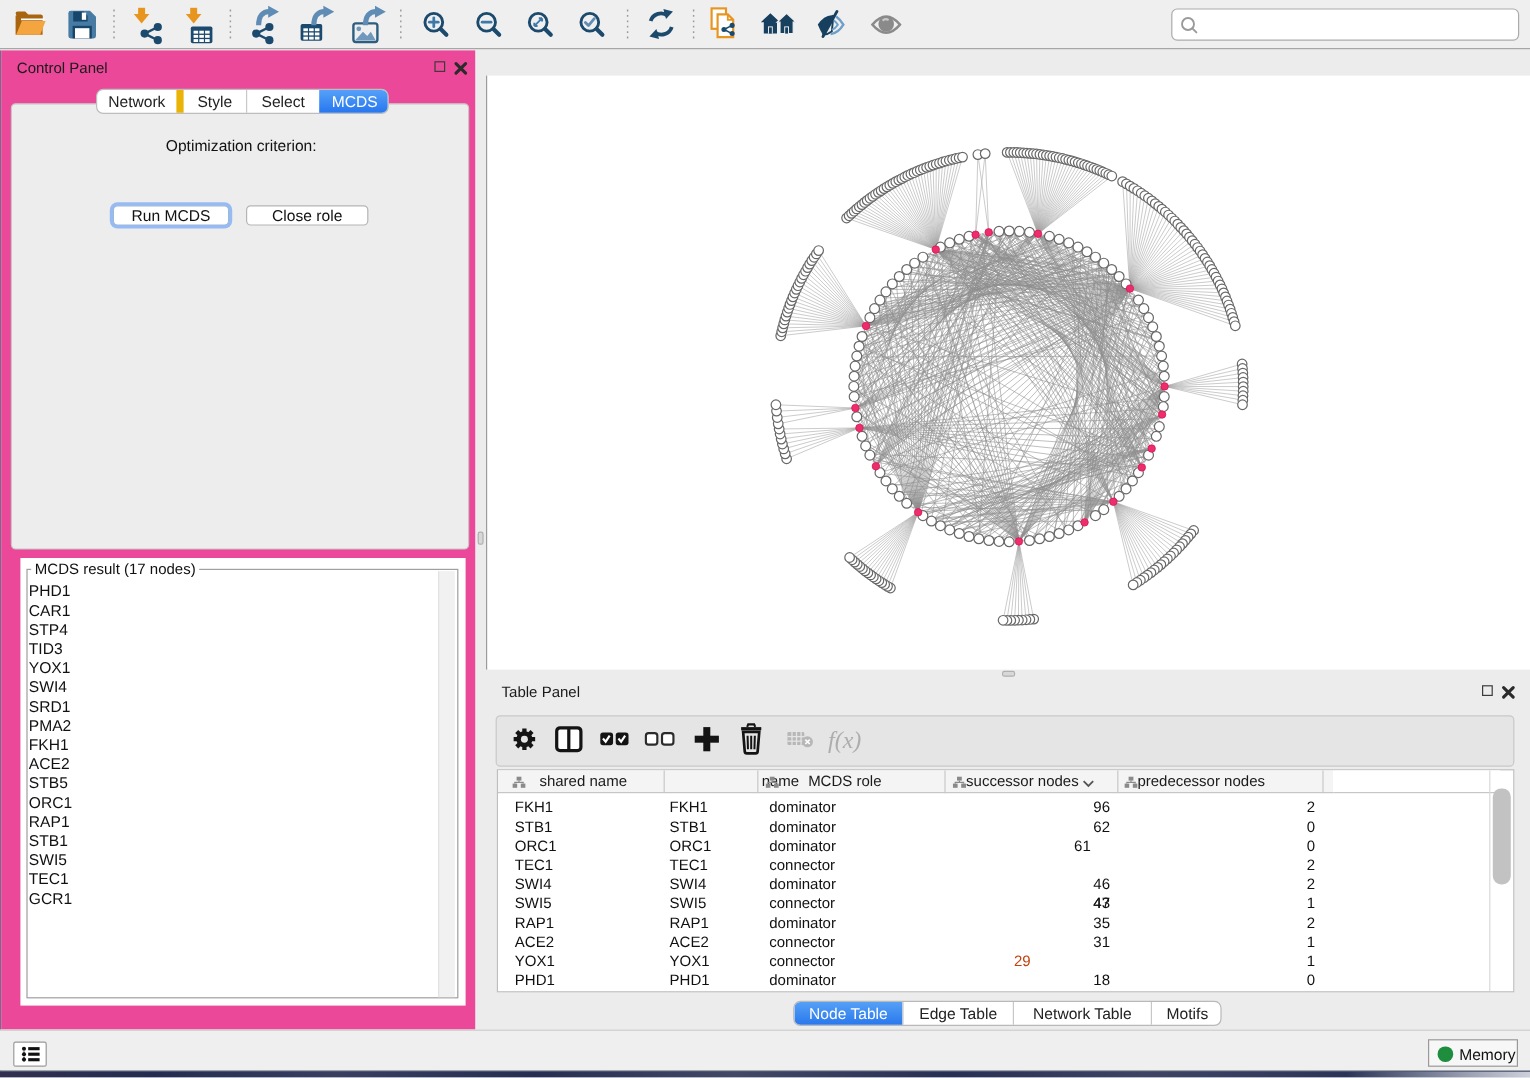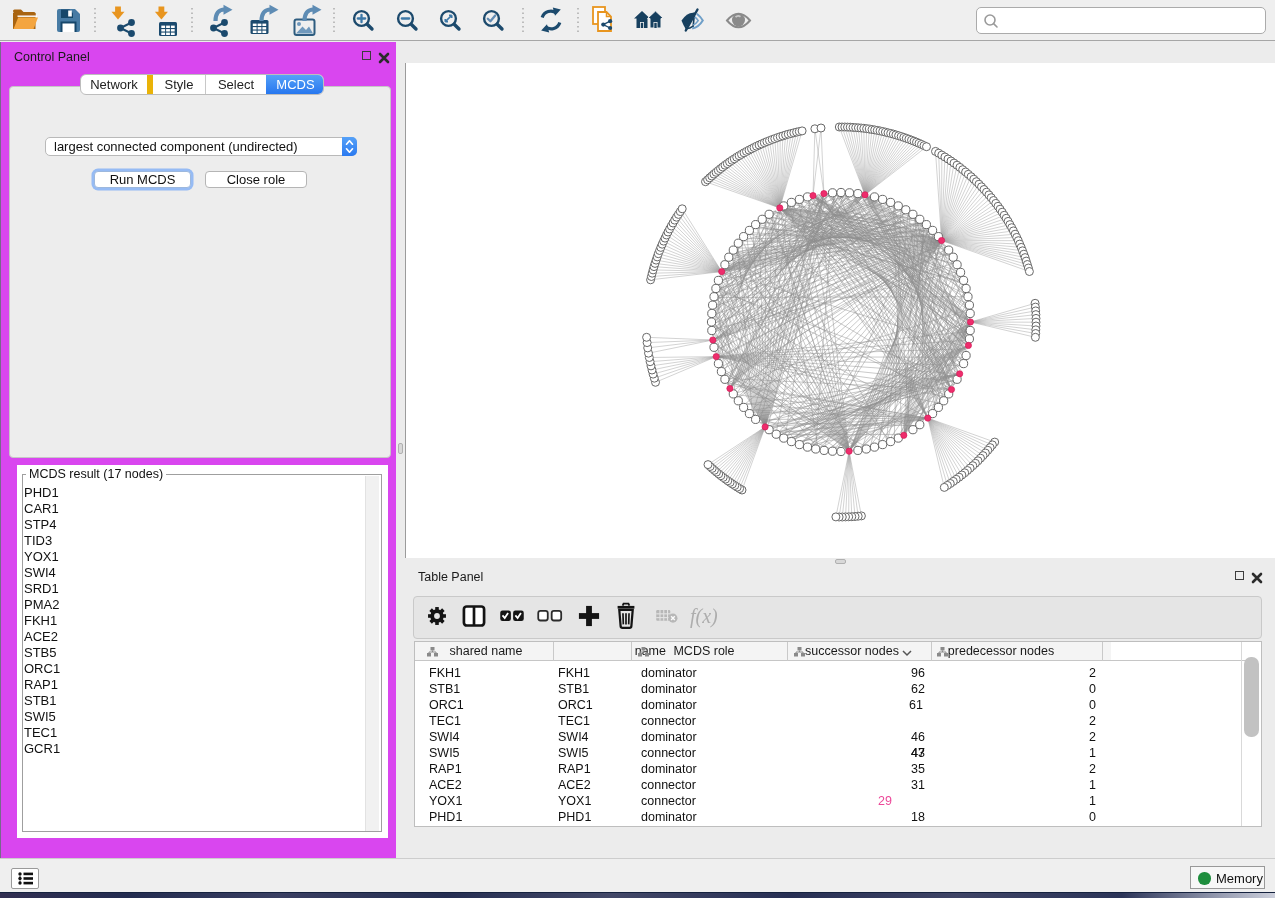--- a/index.html
+++ b/index.html
@@ -164,46 +164,38 @@
   <div class="abs" style="left:976px;top:7px;width:290px;height:27px;background:#fff;border:1px solid #ababab;border-radius:5px;"></div>
   <svg class="abs" style="left:982px;top:12px" width="18" height="18" viewBox="0 0 18 18">
       <circle cx="8" cy="8" r="5" fill="none" stroke="#9a9a9a" stroke-width="1.6"></circle>
       <line x1="11.6" y1="11.6" x2="15" y2="15" stroke="#9a9a9a" stroke-width="1.6" stroke-linecap="round"></line>
     </svg>
 </div>
 
 <div class="abs" style="left:0;top:42px;width:1px;height:850px;background:#77688c;"></div>
 <div class="abs" style="left:0;top:892px;width:1275px;height:6px;background:linear-gradient(90deg,#322f52 0%,#232c50 10%,#3a3f62 22%,#252e52 35%,#434868 48%,#272f54 62%,#3f4466 75%,#2b3458 88%,#9ba0b4 96%,#cdd0dc 100%);border-top:1px solid #15223f;"></div>
 
-<div class="abs" style="left:1px;top:42px;width:395px;height:816px;background:#d946ef;">
+<div class="abs" style="left:1px;top:42px;width:395px;height:816px;background:#ec4899;">
   <div class="ttl abs" style="left:13px;top:8px;">Control Panel</div>
   <div class="sq" style="left:361px;top:9px;"></div>
   <div class="abs" style="left:377px;top:8px;"><svg width="12" height="12" viewBox="0 0 12 12">
         <path d="M2 2 L10 10 M10 2 L2 10" stroke="#2b2b2b" stroke-width="2.6" stroke-linecap="round"></path>
       </svg></div>
 
   <div class="abs" style="left:8px;top:44px;width:382px;height:372px;background:#ededed;border:1px solid #c6c6c6;border-radius:4px;"></div>
 
   <div class="abs" style="left:79px;top:32px;width:244px;height:21px;background:#fff;border:1px solid #bdbdbd;border-radius:6px;overflow:hidden;font-size:13px;color:#222;">
     <div class="abs" style="left:0;top:0;width:72px;height:21px;line-height:20px;text-align:center;border-right:6px solid #eab308;">Network</div>
     <div class="abs" style="left:72px;top:0;width:53px;height:21px;line-height:20px;text-align:center;border-right:1px solid #c8c8c8;">Style</div>
     <div class="abs" style="left:125px;top:0;width:60px;height:21px;line-height:20px;text-align:center;">Select</div>
     <div class="abs" style="left:185px;top:0;width:59px;height:21px;line-height:20px;text-align:center;background:linear-gradient(#55a1f8,#2272ee);color:#fff;border-radius:0 5px 5px 0;">MCDS</div>
   </div>
 
-
-  <div class="abs" style="left:44px;top:95px;width:312px;height:19px;background:#fff;border:1px solid #b9b9b9;border-radius:5px;">
-    <div class="abs" style="left:8px;top:0;line-height:17px;font-size:13px;color:#111;">largest connected component (undirected)</div>
-    <div class="abs" style="right:-1px;top:-1px;width:15px;height:19px;background:linear-gradient(#55a1f8,#2b7af0);border-radius:0 5px 5px 0;">
-      <svg width="15" height="19" viewBox="0 0 15 19">
-          <path d="M4.5 7.2 L7.5 3.8 L10.5 7.2" fill="none" stroke="#fff" stroke-width="1.7" stroke-linecap="round" stroke-linejoin="round"></path>
-          <path d="M4.5 11.8 L7.5 15.2 L10.5 11.8" fill="none" stroke="#fff" stroke-width="1.7" stroke-linecap="round" stroke-linejoin="round"></path>
-        </svg>
-    </div>
-  </div>
+  <div class="abs" style="left:9px;top:72px;width:382px;font-size:13px;color:#111;text-align:center;">Optimization criterion:</div>
+
 
   <div class="abs" style="left:93px;top:129px;width:97px;height:17px;background:#fff;border:1px solid #9db8dd;border-radius:4px;box-shadow:0 0 0 2.5px rgba(120,170,246,.75);font-size:13px;color:#111;text-align:center;line-height:15px;">Run MCDS</div>
   <div class="abs" style="left:204px;top:129px;width:102px;height:17px;background:#fff;border:1px solid #b5b5b5;border-radius:4px;font-size:13px;color:#111;text-align:center;line-height:15px;">Close role</div>
 
   <div class="abs" style="left:16px;top:423px;width:371px;height:373px;background:#fff;">
     <div class="abs" style="left:5px;top:9px;width:360px;height:358px;border:1px solid #9f9f9f;"></div>
     <div class="abs" style="left:9px;top:2px;background:#fff;padding:0 3px;font-size:12.5px;color:#111;">MCDS result (17 nodes)</div>
     <div class="abs" style="left:348px;top:11px;width:14px;height:355px;background:#f1f1f1;border-left:1px solid #e2e2e2;"></div>
     <div class="abs" style="left:7px;top:19.5px;font-size:13px;color:#111;line-height:16px;">PHD1<br>CAR1<br>STP4<br>TID3<br>YOX1<br>SWI4<br>SRD1<br>PMA2<br>FKH1<br>ACE2<br>STB5<br>ORC1<br>RAP1<br>STB1<br>SWI5<br>TEC1<br>GCR1</div>
   </div>
@@ -656,21 +648,21 @@
       <div class="abs" style="left:430px;top:23.5px;width:80px;text-align:right;font-size:12.5px;color:#111;">96</div>
       <div class="abs" style="left:601px;top:23.5px;width:80px;text-align:right;font-size:12.5px;color:#111;">2</div>
       <div class="abs" style="left:14px;top:39.5px;font-size:12.5px;color:#111;">STB1</div>
       <div class="abs" style="left:143px;top:39.5px;font-size:12.5px;color:#111;">STB1</div>
       <div class="abs" style="left:226px;top:39.5px;font-size:12.5px;color:#111;">dominator</div>
       <div class="abs" style="left:430px;top:39.5px;width:80px;text-align:right;font-size:12.5px;color:#111;">62</div>
       <div class="abs" style="left:601px;top:39.5px;width:80px;text-align:right;font-size:12.5px;color:#111;">0</div>
       <div class="abs" style="left:14px;top:55.5px;font-size:12.5px;color:#111;">ORC1</div>
       <div class="abs" style="left:143px;top:55.5px;font-size:12.5px;color:#111;">ORC1</div>
       <div class="abs" style="left:226px;top:55.5px;font-size:12.5px;color:#111;">dominator</div>
-      <div class="abs" style="left:428px;top:55.5px;width:80px;text-align:right;font-size:12.5px;color:#111;">61</div>
+      <div class="abs" style="left:414px;top:55.5px;width:80px;text-align:right;font-size:12.5px;color:#111;">61</div>
       <div class="abs" style="left:601px;top:55.5px;width:80px;text-align:right;font-size:12.5px;color:#111;">0</div>
       <div class="abs" style="left:14px;top:71.5px;font-size:12.5px;color:#111;">TEC1</div>
       <div class="abs" style="left:143px;top:71.5px;font-size:12.5px;color:#111;">TEC1</div>
       <div class="abs" style="left:226px;top:71.5px;font-size:12.5px;color:#111;">connector</div>
       <div class="abs" style="left:430px;top:71.5px;width:80px;text-align:right;font-size:12.5px;color:#111;margin-top:32px;">47</div>
       <div class="abs" style="left:601px;top:71.5px;width:80px;text-align:right;font-size:12.5px;color:#111;">2</div>
       <div class="abs" style="left:14px;top:87.5px;font-size:12.5px;color:#111;">SWI4</div>
       <div class="abs" style="left:143px;top:87.5px;font-size:12.5px;color:#111;">SWI4</div>
       <div class="abs" style="left:226px;top:87.5px;font-size:12.5px;color:#111;">dominator</div>
       <div class="abs" style="left:430px;top:87.5px;width:80px;text-align:right;font-size:12.5px;color:#111;">46</div>
@@ -686,32 +678,38 @@
       <div class="abs" style="left:430px;top:119.5px;width:80px;text-align:right;font-size:12.5px;color:#111;">35</div>
       <div class="abs" style="left:601px;top:119.5px;width:80px;text-align:right;font-size:12.5px;color:#111;">2</div>
       <div class="abs" style="left:14px;top:135.5px;font-size:12.5px;color:#111;">ACE2</div>
       <div class="abs" style="left:143px;top:135.5px;font-size:12.5px;color:#111;">ACE2</div>
       <div class="abs" style="left:226px;top:135.5px;font-size:12.5px;color:#111;">connector</div>
       <div class="abs" style="left:430px;top:135.5px;width:80px;text-align:right;font-size:12.5px;color:#111;">31</div>
       <div class="abs" style="left:601px;top:135.5px;width:80px;text-align:right;font-size:12.5px;color:#111;">1</div>
       <div class="abs" style="left:14px;top:151.5px;font-size:12.5px;color:#111;">YOX1</div>
       <div class="abs" style="left:143px;top:151.5px;font-size:12.5px;color:#111;">YOX1</div>
       <div class="abs" style="left:226px;top:151.5px;font-size:12.5px;color:#111;">connector</div>
-      <div class="abs" style="left:430px;top:151.5px;width:80px;text-align:center;font-size:12.5px;color:#ec4899;">29</div>
+      <div class="abs" style="left:430px;top:151.5px;width:80px;text-align:left;font-size:12.5px;color:#c2410c;">29</div>
       <div class="abs" style="left:601px;top:151.5px;width:80px;text-align:right;font-size:12.5px;color:#111;">1</div>
       <div class="abs" style="left:14px;top:167.5px;font-size:12.5px;color:#111;">PHD1</div>
       <div class="abs" style="left:143px;top:167.5px;font-size:12.5px;color:#111;">PHD1</div>
       <div class="abs" style="left:226px;top:167.5px;font-size:12.5px;color:#111;">dominator</div>
       <div class="abs" style="left:430px;top:167.5px;width:80px;text-align:right;font-size:12.5px;color:#111;">18</div>
       <div class="abs" style="left:601px;top:167.5px;width:80px;text-align:right;font-size:12.5px;color:#111;">0</div>
 
     <div class="abs" style="left:826px;top:0;width:1px;height:184px;background:#d9d9d9;"></div>
     <div class="abs" style="left:829px;top:15px;width:15px;height:80px;background:#c2c2c2;border-radius:7px;"></div>
   </div>
 
+  <div class="abs" style="left:256px;top:268px;width:357px;height:21px;background:#fff;border:1px solid #b9b9b9;border-radius:6px;overflow:hidden;font-size:13px;color:#222;">
+    <div class="abs" style="left:0;top:0;width:90px;height:21px;line-height:20px;text-align:center;background:linear-gradient(#55a0f6,#2574ec);color:#fff;">Node Table</div>
+    <div class="abs" style="left:90px;top:0;width:92px;height:21px;line-height:20px;text-align:center;border-left:1px solid #c8c8c8;">Edge Table</div>
+    <div class="abs" style="left:182px;top:0;width:115px;height:21px;line-height:20px;text-align:center;border-left:1px solid #c8c8c8;">Network Table</div>
+    <div class="abs" style="left:297px;top:0;width:60px;height:21px;line-height:20px;text-align:center;border-left:1px solid #c8c8c8;">Motifs</div>
+  </div>
 </div>
 
 <div class="abs" style="left:0;top:858px;width:1275px;height:34px;background:#efefef;border-top:1px solid #cdcdcd;">
   <div class="abs" style="left:11px;top:9px;width:28px;height:21px;background:#fff;border:1px solid #9a9a9a;border-radius:2px;">
     <svg width="26" height="19" viewBox="0 0 26 19">
         <g fill="#111">
           <circle cx="8" cy="5" r="1.7"></circle>
           <circle cx="8" cy="9.5" r="1.7"></circle>
           <circle cx="8" cy="14" r="1.7"></circle>
           <rect x="11.5" y="3.6" width="9.5" height="2.6"></rect>

